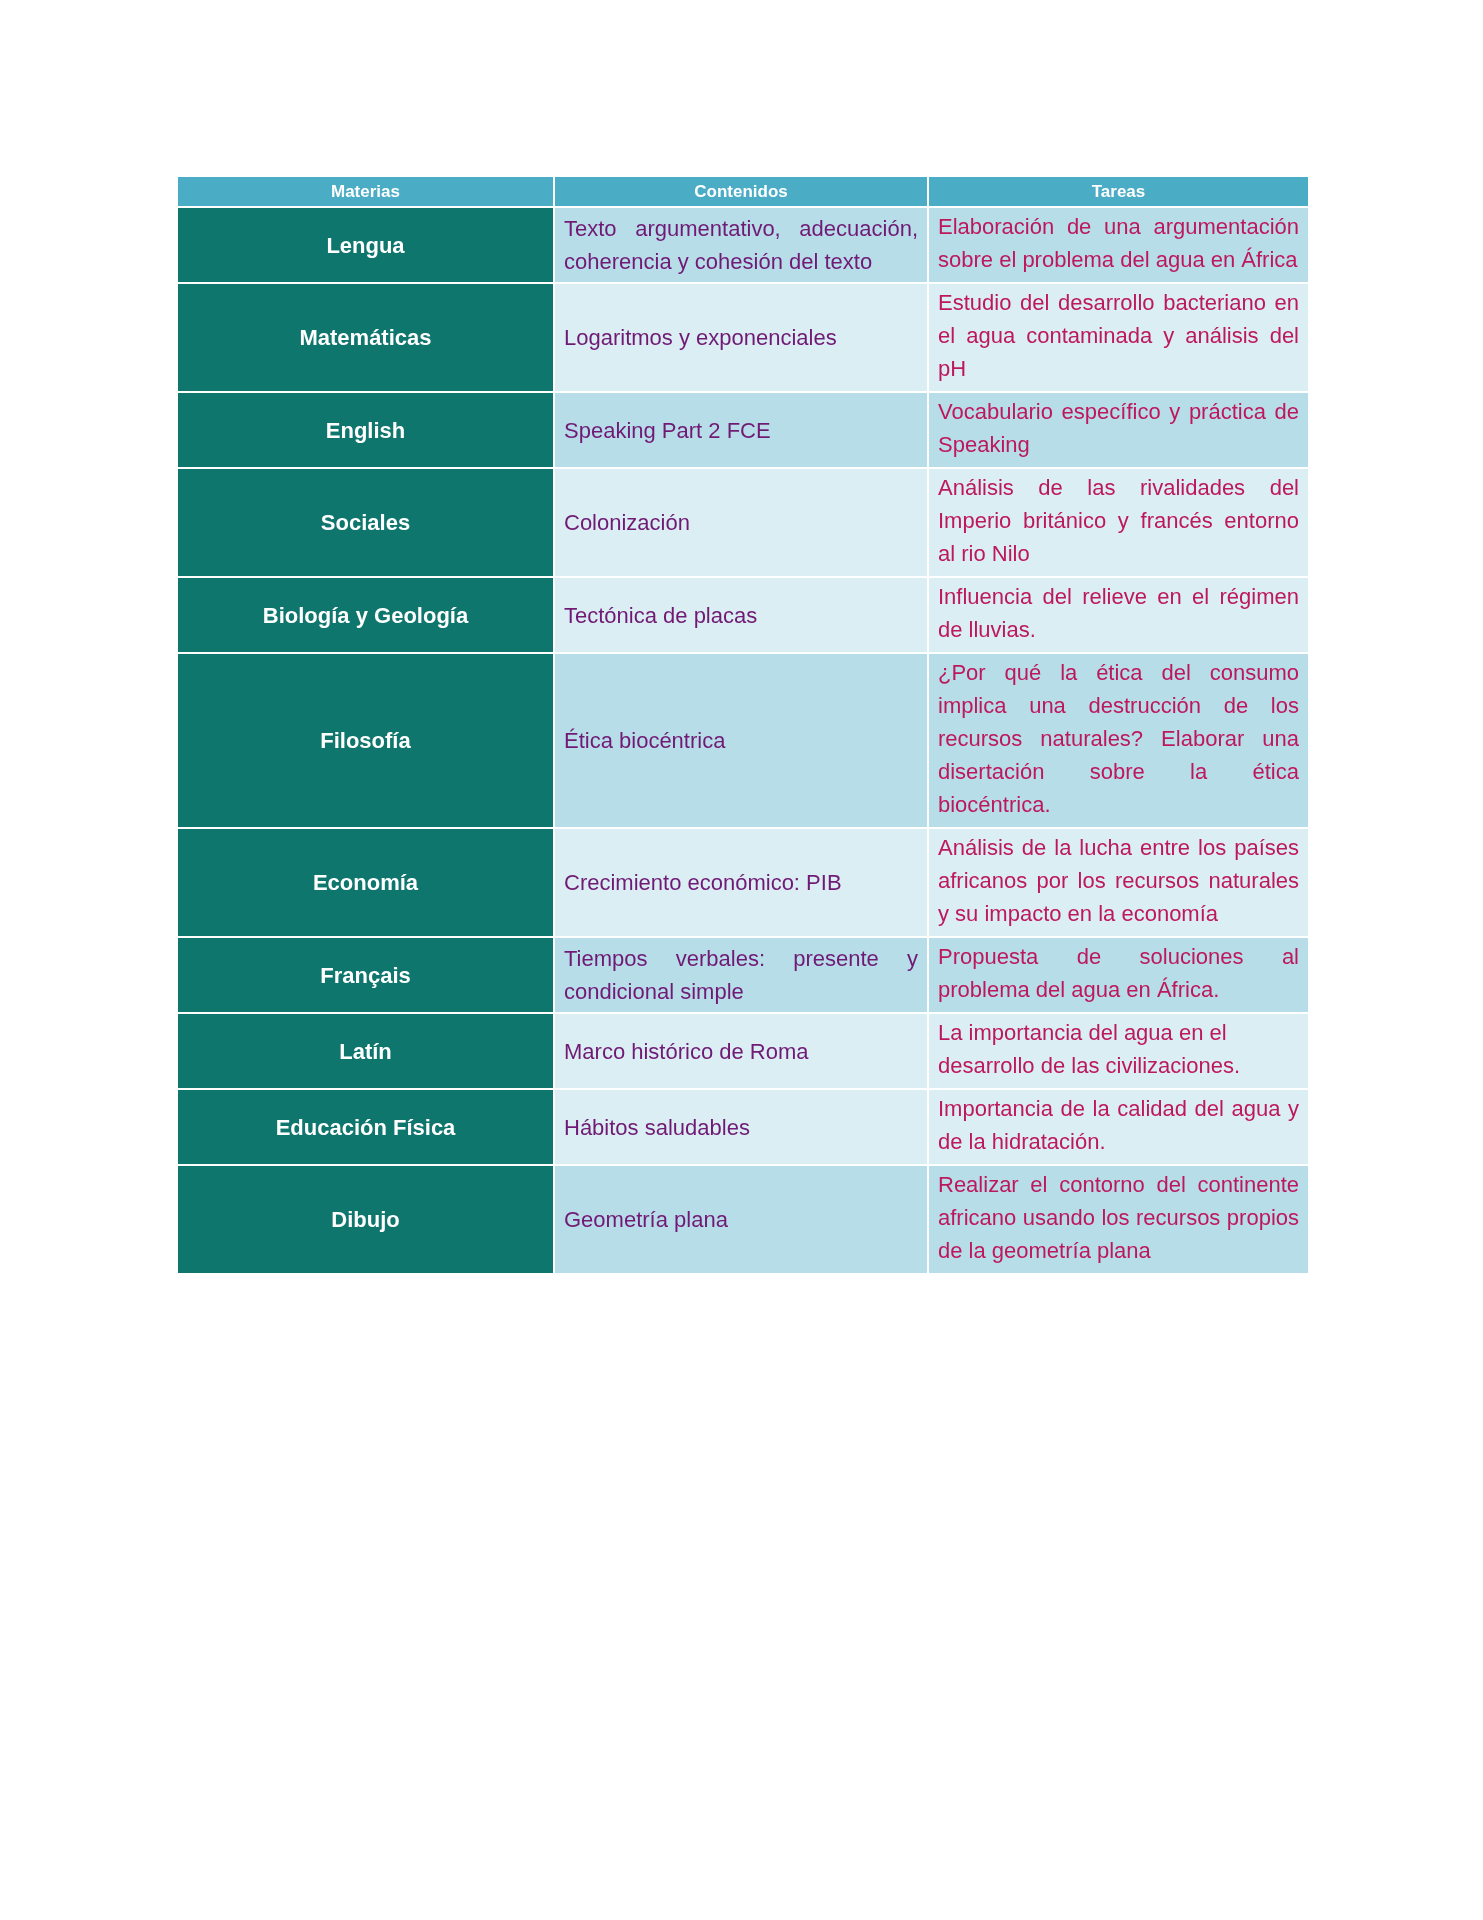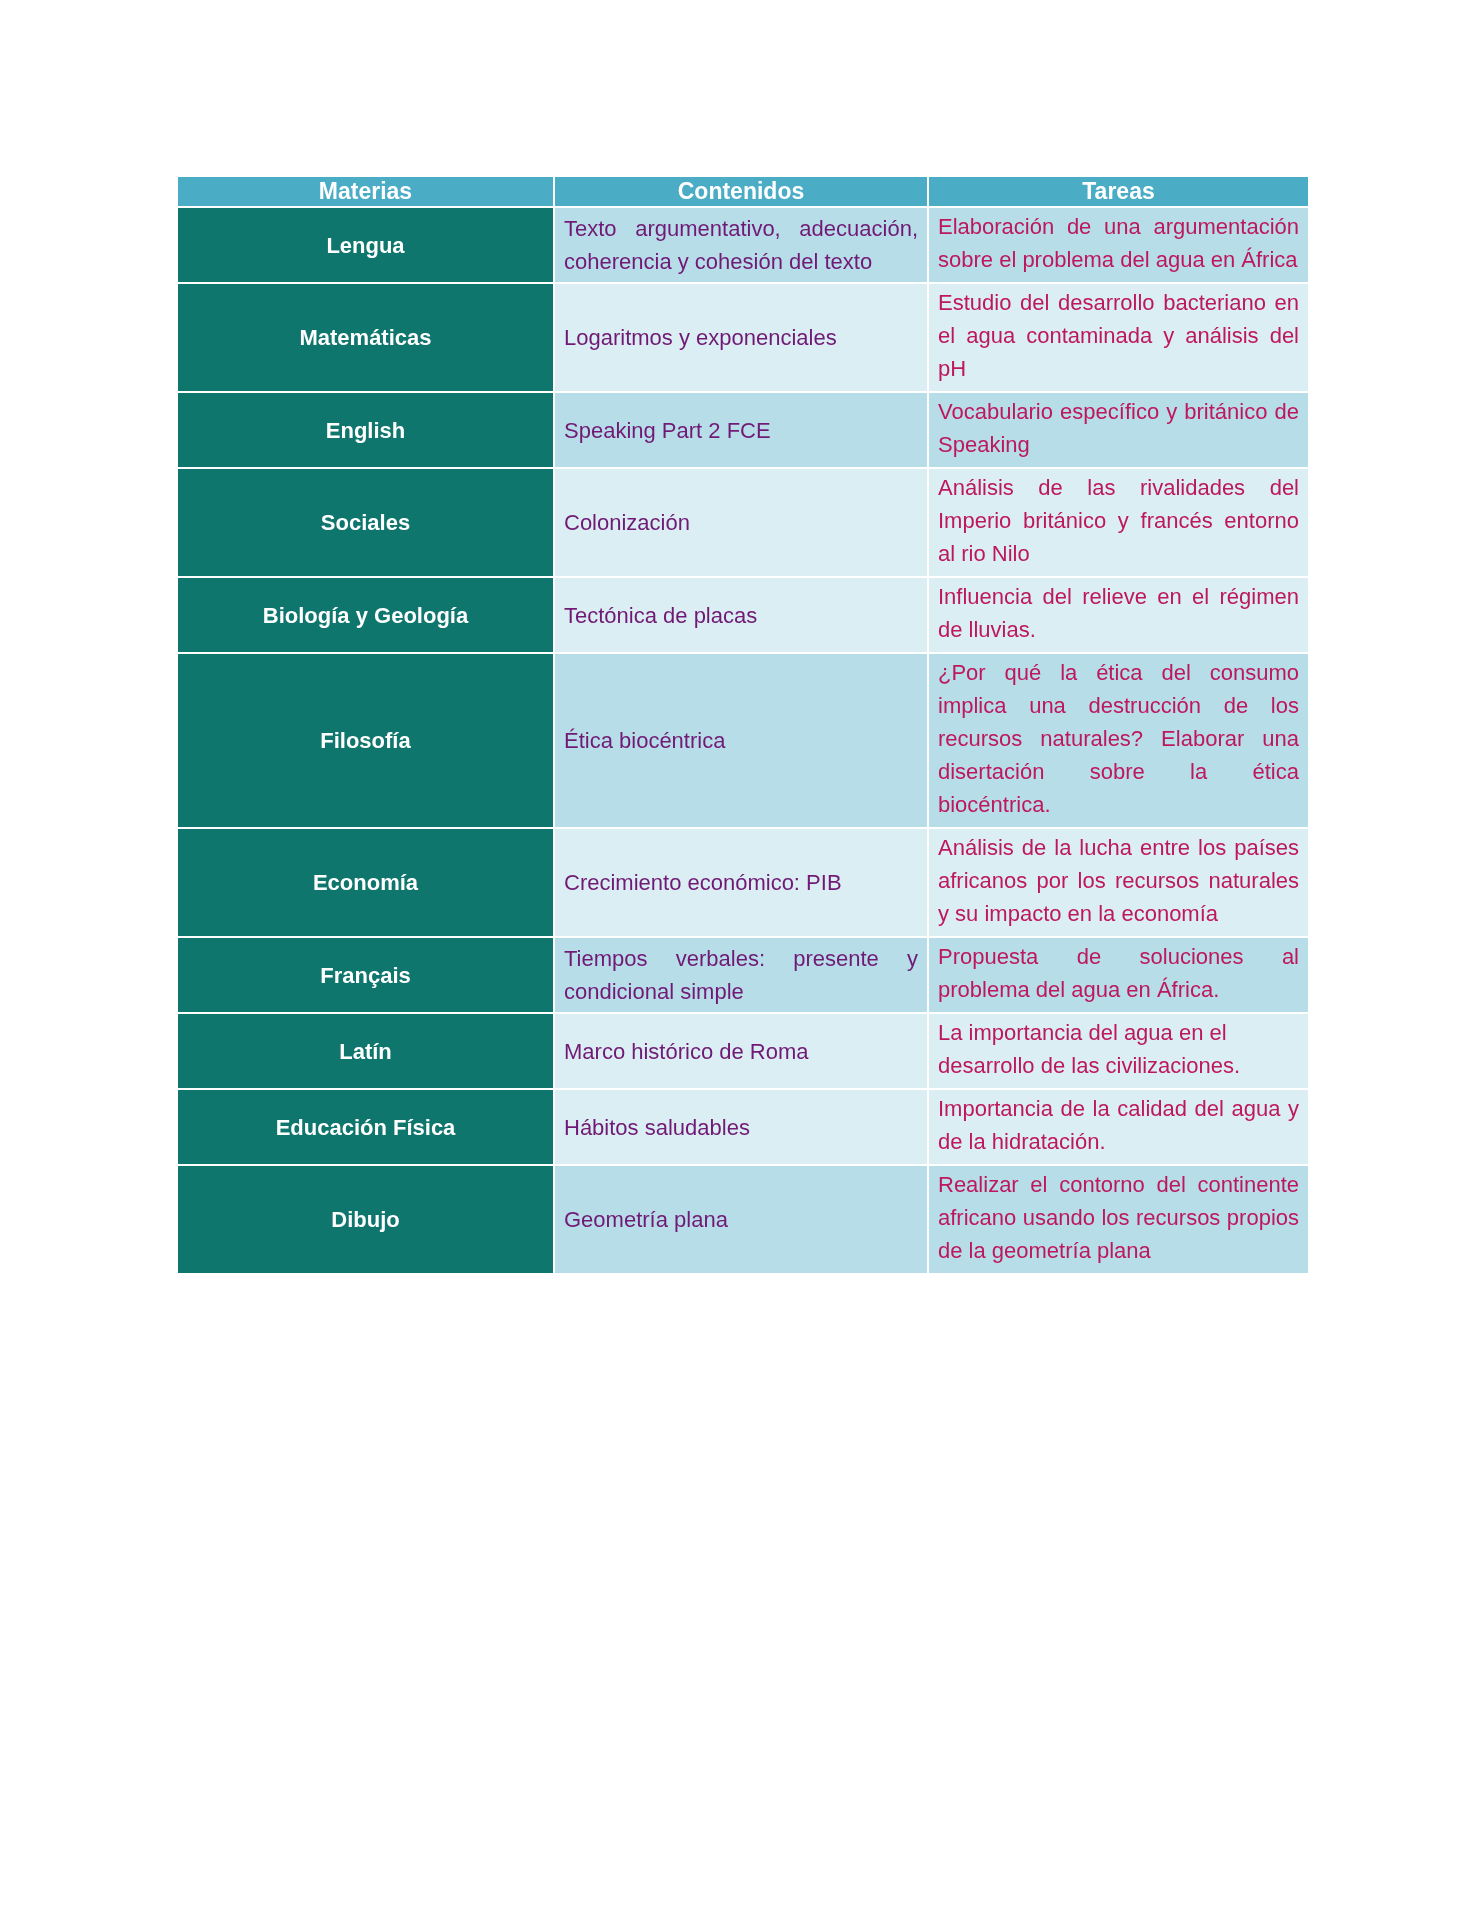--- a/index.html
+++ b/index.html
@@ -34,21 +34,21 @@
     font-size: 22px;
     line-height: 33px;
     overflow: hidden;
   }
 
   
   table.subjects th {
     background: #4bacc6;
     color: #ffffff;
     font-weight: bold;
-    font-size: 23px;
+    font-size: 17px;
     line-height: 27px;
     height: 27px;
     padding: 1px 4px;
     text-align: center;
     vertical-align: middle;
   }
 
   
   td.materia {
     background: #0f766e;
@@ -102,21 +102,21 @@
         <td class="tarea">Elaboración de una argumentación sobre el problema del agua en África</td>
       </tr>
       <tr class="band-b">
         <td class="materia">Matemáticas</td>
         <td class="contenido">Logaritmos y exponenciales</td>
         <td class="tarea">Estudio del desarrollo bacteriano en el agua contaminada y análisis del pH</td>
       </tr>
       <tr class="band-a">
         <td class="materia">English</td>
         <td class="contenido">Speaking Part 2 FCE</td>
-        <td class="tarea">Vocabulario específico y británico de Speaking</td>
+        <td class="tarea">Vocabulario específico y práctica de Speaking</td>
       </tr>
       <tr class="band-b">
         <td class="materia">Sociales</td>
         <td class="contenido">Colonización</td>
         <td class="tarea">Análisis de las rivalidades del Imperio británico y francés entorno al rio Nilo</td>
       </tr>
       <tr class="band-b">
         <td class="materia">Biología y Geología</td>
         <td class="contenido">Tectónica de placas</td>
         <td class="tarea">Influencia del relieve en el régimen de lluvias.</td>

